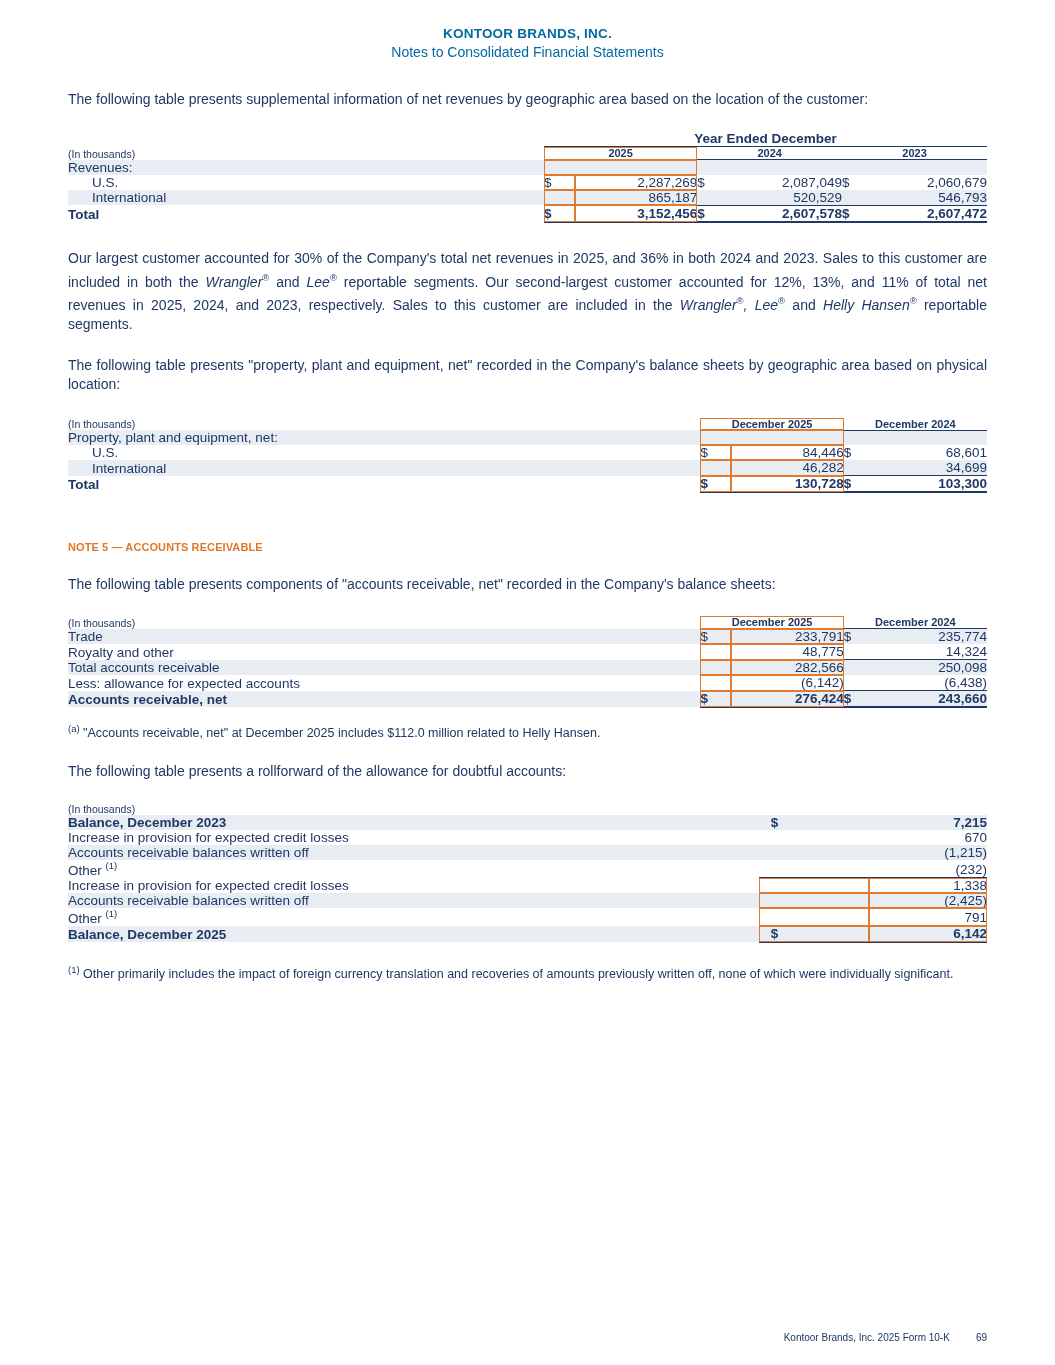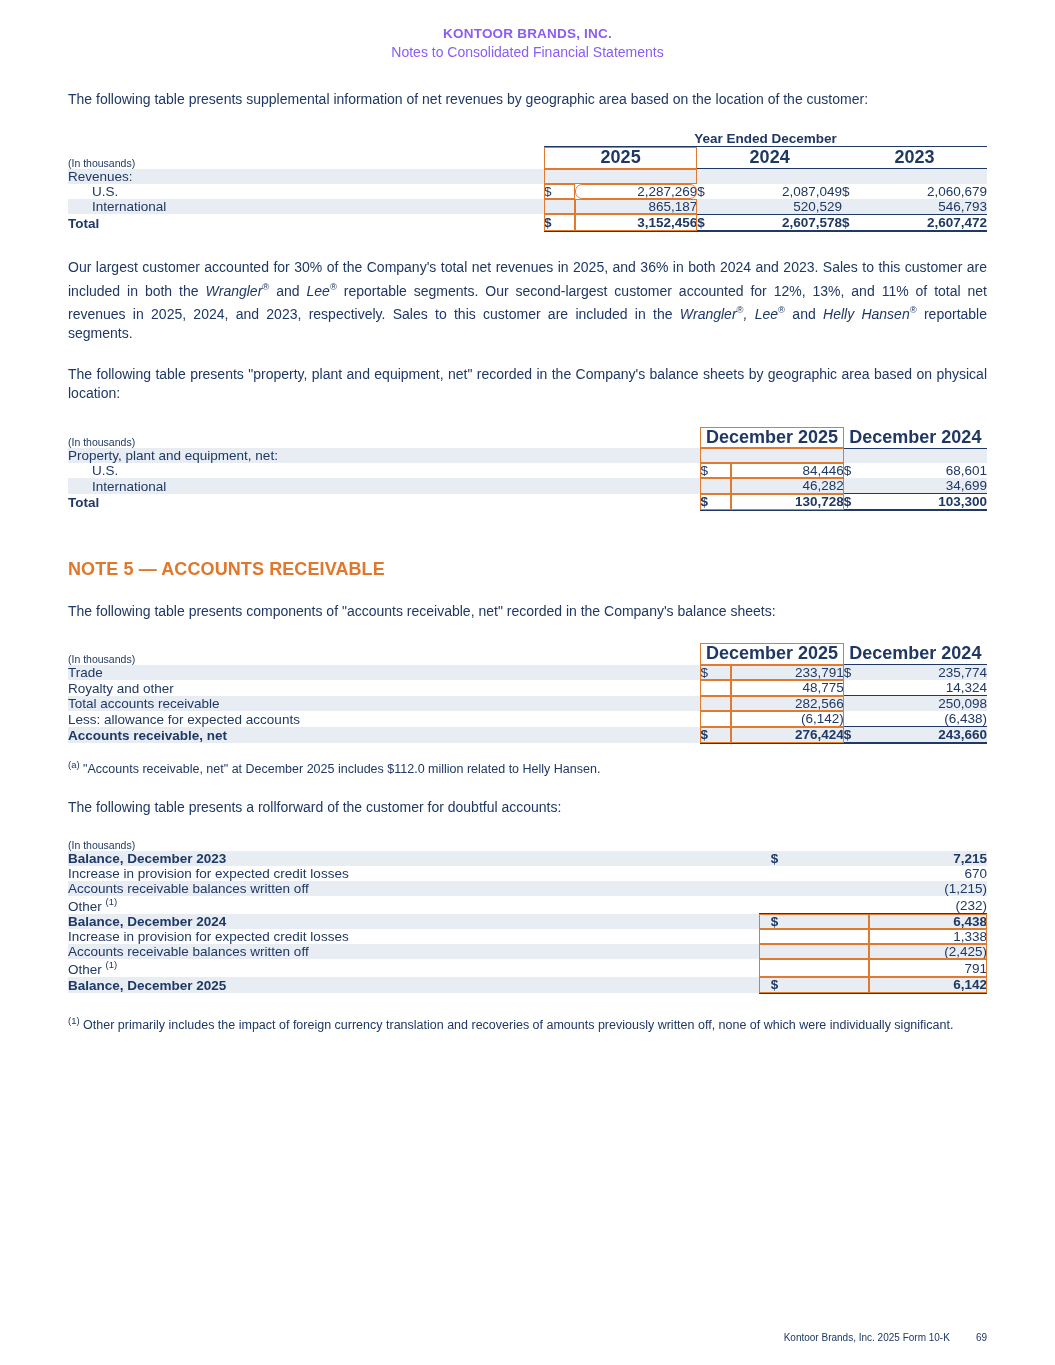--- a/index.html
+++ b/index.html
@@ -17,21 +17,21 @@
   }
   .page {
     position: relative;
     width: 1055px;
     height: 1365px;
     box-sizing: border-box;
     padding: 26px 68px 0 68px;
   }
   .hdr {
     text-align: center;
-    color: #8b5cf6;
+    color: #0369a1;
   }
   .hdr .co {
     font-weight: bold;
     font-size: 13.5px;
     letter-spacing: 0.2px;
   }
   .hdr .sub {
     font-size: 14px;
     margin-top: 3px;
   }
@@ -67,38 +67,38 @@
   .num {
     text-align: right;
     padding: 4px 10px 4px 0;
     white-space: nowrap;
   }
   .num.bold, .cur.bold { font-weight: bold; }
   .colhead {
     text-align: center;
     font-weight: bold;
     padding: 3px 0 4px 0;
-    font-size: 18px;
+    font-size: 11px;
   }
   .grouphead {
     text-align: center;
     font-weight: bold;
     padding: 2px 0 3px 0;
     border-bottom: 1px solid #1f3864;
   }
   .bb { border-bottom: 1px solid #1f3864; }
   .bb2 { border-bottom: 2.5px double #1f3864; }
   .hl {
     outline: 1.6px solid #e07a2f;
     outline-offset: -1px;
   }
 
   h3.note {
     color: #e0772b;
-    font-size: 18px;
+    font-size: 11px;
     font-weight: bold;
     margin: 0;
     letter-spacing: 0.1px;
   }
   .fn {
     font-size: 12.5px;
     color: #1f3864;
     margin: 0;
     line-height: 17px;
   }
@@ -151,21 +151,21 @@
       </tr>
       <tr class="row-shade">
         <td class="lbl">Revenues:</td>
         <td colspan="2" class="hl" style="border-top:none;border-bottom:none;"></td>
         <td colspan="2"></td>
         <td colspan="2"></td>
       </tr>
       <tr>
         <td class="lbl ind1">U.S.</td>
         <td class="cur hl" style="border-right:none;">$</td>
-        <td class="num hl" style="border-left:none;border-radius:7px;">2,287,269</td>
+        <td class="num hl" style="border-left:none;">2,287,269</td>
         <td class="cur">$</td>
         <td class="num">2,087,049</td>
         <td class="cur">$</td>
         <td class="num">2,060,679</td>
       </tr>
       <tr class="row-shade">
         <td class="lbl ind1">International</td>
         <td class="cur hl bb" style="border-right:none;"></td>
         <td class="num hl bb" style="border-left:none;">865,187</td>
         <td class="cur bb"></td>
@@ -289,21 +289,21 @@
         <td class="cur bold bb2">$</td>
         <td class="num bold bb2">243,660</td>
       </tr>
     </tbody>
       </table>
   </div>
 
   <p class="fn" style="margin-top:12px;"><sup>(a)</sup><span> "Accounts receivable, net" at December 2025 includes $112.0 million related to Helly Hansen.</span></p>
 
 
-  <p class="body" style="margin-top:20px;">The following table presents a rollforward of the customer for doubtful accounts:</p>
+  <p class="body" style="margin-top:20px;">The following table presents a rollforward of the allowance for doubtful accounts:</p>
 
   <div class="tbl-wrap" style="margin-top:22px;">
     <table class="fin">
       <colgroup>
         <col style="width:690px">
         <col style="width:110px">
         <col style="width:118px">
       </colgroup>
       <tbody>
           <tr>
@@ -324,25 +324,20 @@
       <tr class="row-shade">
         <td class="lbl">Accounts receivable balances written off</td>
         <td class="cur"></td>
         <td class="num">(1,215)</td>
       </tr>
       <tr>
         <td class="lbl"><span>Other </span><sup>(1)</sup></td>
         <td class="cur bb"></td>
         <td class="num bb">(232)</td>
       </tr>
-      <tr class="row-shade">
-        <td class="lbl bold">Balance, December 2024</td>
-        <td class="cur bold hl" style="border-right:none;text-align:left;padding-left:12px;">$</td>
-        <td class="num bold hl" style="border-left:none;">6,438</td>
-      </tr>
       <tr>
         <td class="lbl">Increase in provision for expected credit losses</td>
         <td class="cur hl" style="border-right:none;"></td>
         <td class="num hl" style="border-left:none;">1,338</td>
       </tr>
       <tr class="row-shade">
         <td class="lbl">Accounts receivable balances written off</td>
         <td class="cur hl" style="border-right:none;"></td>
         <td class="num hl" style="border-left:none;">(2,425)</td>
       </tr>

